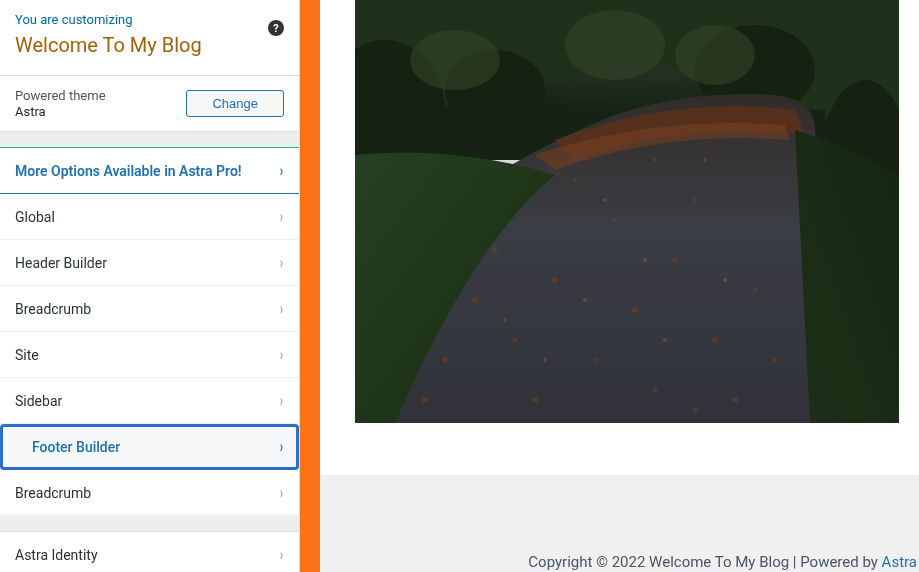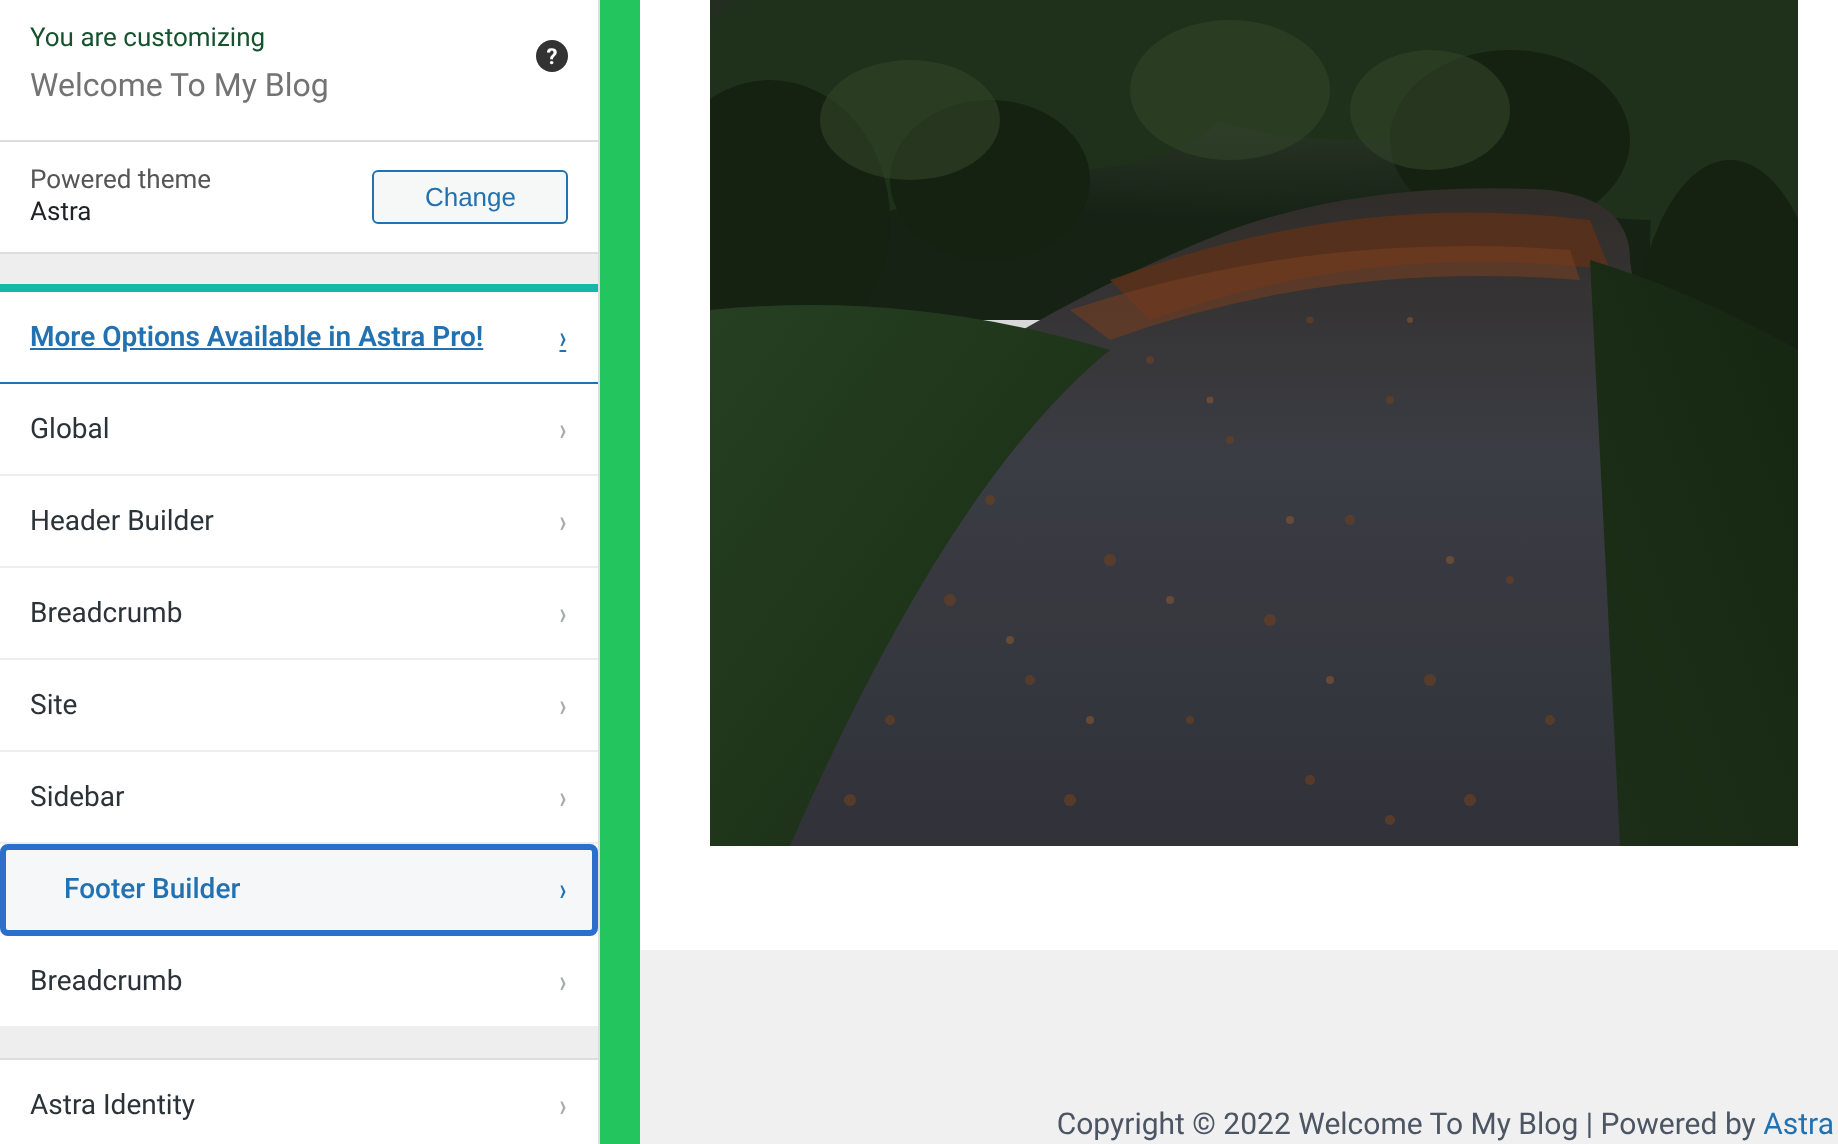--- a/index.html
+++ b/index.html
@@ -23,27 +23,27 @@
 .sidebar::-webkit-scrollbar-track { background: #f1f1f1; }
 .sidebar::-webkit-scrollbar-thumb { background: #c1c1c1; }
 .panel-header {
   background: #fff;
   border-bottom: 1px solid #ddd;
   padding: 12px 15px 18px 15px;
   position: relative;
 }
 .customizing-label {
   font-size: 13px;
-  color: #14532d;
+  color: #0369a1;
   margin-bottom: 6px;
 }
 .site-title {
-  font-size: 16px;
+  font-size: 20px;
   font-weight: 400;
-  color: #737373;
+  color: #a16207;
 }
 .help-icon {
   position: absolute;
   top: 20px;
   right: 15px;
   width: 16px;
   height: 16px;
   border-radius: 50%;
   background: #333;
   color: #fff;
@@ -85,23 +85,22 @@
   background: #fff;
   cursor: pointer;
   font-size: 14px;
   color: #2c3338;
   position: relative;
 }
 .menu-item:first-child { border-top: 1px solid #ddd; }
 .menu-item.promo {
   color: #2271b1;
   font-weight: 600;
-  border-top: 4px solid #14b8a6;
+  border-top: 1px solid #14b8a6;
   border-bottom: 1px solid #2271b1;
-  text-decoration: underline;
 }
 .menu-item.promo .chevron { color: #2271b1; }
 .menu-item.selected {
   outline: 3px solid #2c6ecb;
   outline-offset: -3px;
   background: #f6f7f9;
   color: #2271b1;
   border-radius: 4px;
   font-weight: 500;
   padding-left: 32px;
@@ -110,21 +109,21 @@
 .chevron {
   font-size: 16px;
   color: #a7aaad;
   font-weight: bold;
   transform: scaleX(0.7);
 }
 .gap { height: 15px; background: transparent; }
 .preview {
   flex: 1;
   height: 100%;
-  background: #22c55e;
+  background: #f97316;
   position: relative;
   overflow: hidden;
 }
 .preview-content {
   background: #fff;
   margin: 0 0 0 20px;
   height: 475px;
   position: relative;
 }
 .preview-image {

